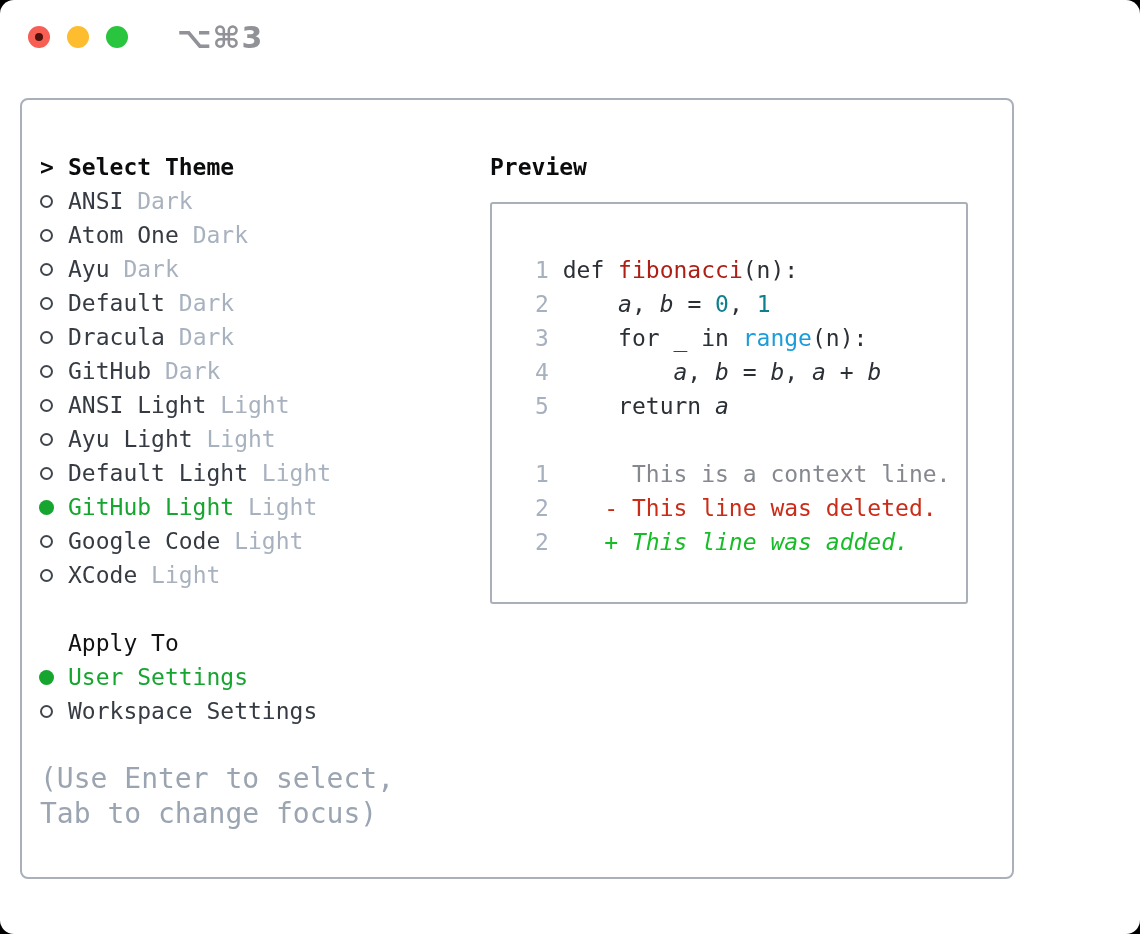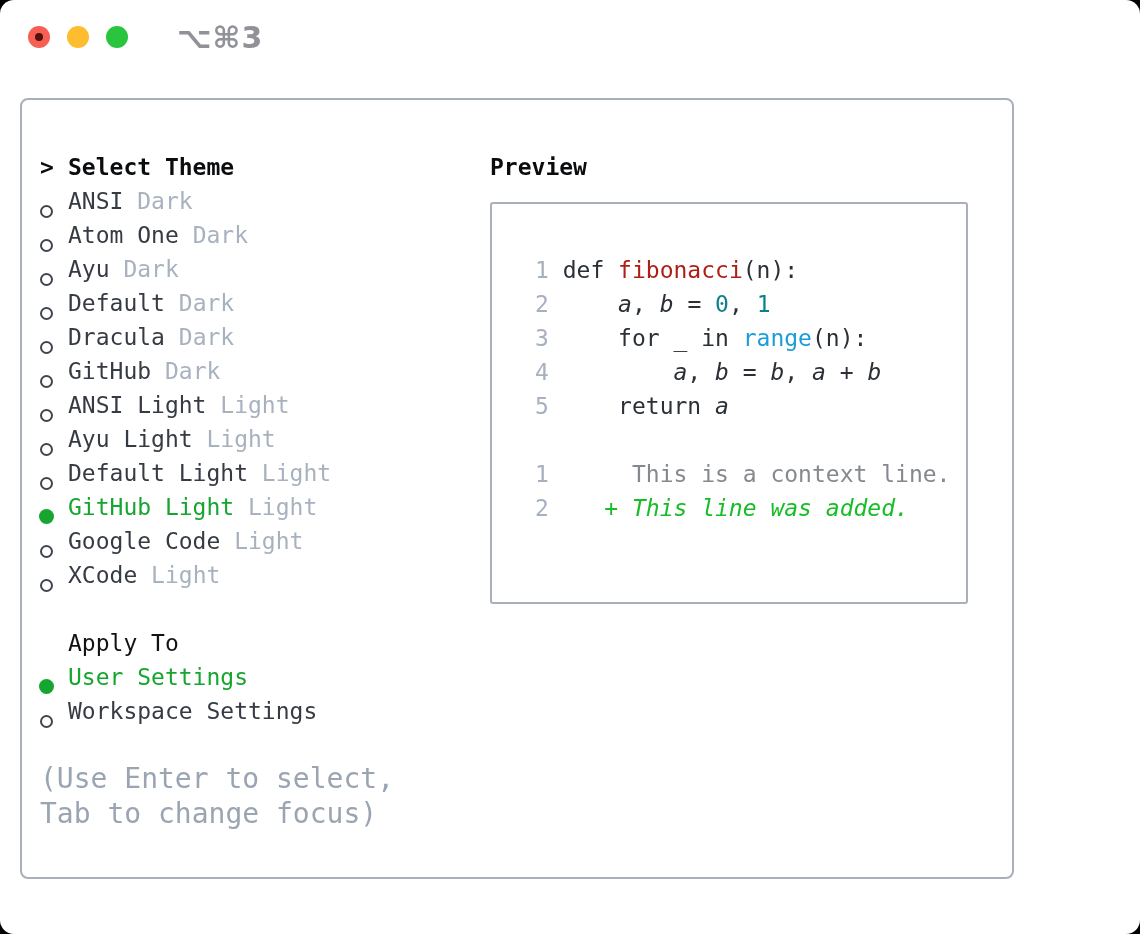--- a/index.html
+++ b/index.html
@@ -39,21 +39,21 @@
     font-size: 30px; font-weight: 700; color: #919298;
     letter-spacing: 1px;
   }
   
   .panel {
     position: absolute; left: 20px; top: 98px;
     width: 994px; height: 781px;
     border: 2px solid #a9b0ba; border-radius: 8px;
     background: #fff;
   }
-  .row-line { display: flex; align-items: flex-end; height: 34px;
+  .row-line { display: flex; align-items: center; height: 34px;
     font-size: 23px; line-height: 34px; white-space: pre; }
   .bullet-col { width: 28px; flex: 0 0 28px; display: flex; align-items: center; }
   .ring {
     width: 13px; height: 13px; border-radius: 50%;
     border: 2px solid #41464e; background: transparent;
   }
   .dot {
     width: 15px; height: 15px; border-radius: 50%;
     background: #16a52f; border: none; margin-left: -1px;
   }
@@ -144,19 +144,20 @@
       <div class="preview-heading">Preview</div>
       <div class="preview-box">
         <div id="preview-code">
             <div class="pl"><span class="ln">1</span><span class="sd"> def </span><span class="sfn">fibonacci</span><span class="sd">(n):</span></div>
             <div class="pl"><span class="ln">2</span><span class="sd">     </span><span class="sv">a</span><span class="sd">, </span><span class="sv">b</span><span class="sd"> = </span><span class="snum">0</span><span class="sd">, </span><span class="snum">1</span></div>
             <div class="pl"><span class="ln">3</span><span class="sd">     for _ in </span><span class="sbi">range</span><span class="sd">(n):</span></div>
             <div class="pl"><span class="ln">4</span><span class="sd">         </span><span class="sv">a</span><span class="sd">, </span><span class="sv">b</span><span class="sd"> = </span><span class="sv">b</span><span class="sd">, </span><span class="sv">a</span><span class="sd"> + </span><span class="sv">b</span></div>
             <div class="pl"><span class="ln">5</span><span class="sd">     return </span><span class="sv">a</span></div>
             <div class="pl"><span class="ln"></span></div>
             <div class="pl"><span class="ln">1</span><span class="sctx">      This is a context line.</span></div>
+            <div class="pl"><span class="ln">2</span><span class="sdel">    - This line was deleted.</span></div>
             <div class="pl"><span class="ln">2</span><span class="sadd">    + This line was added.</span></div>
           </div>
       </div>
     </div>
 
   </div>
 </div>
 
 </body></html>

